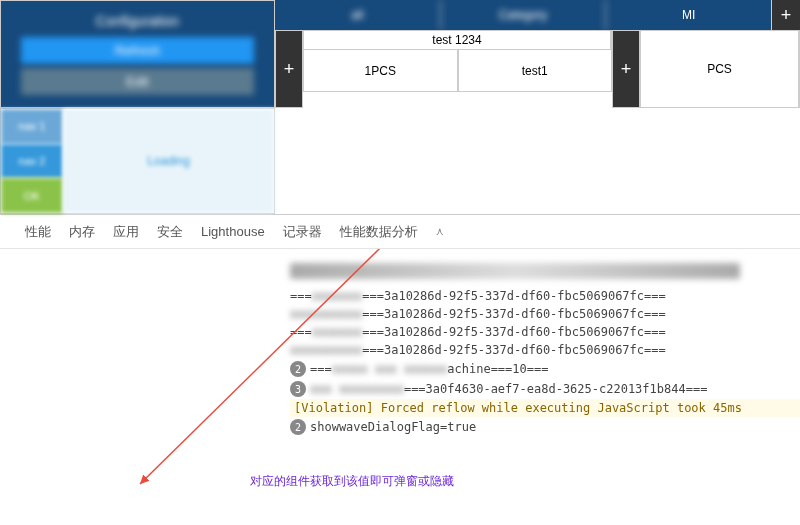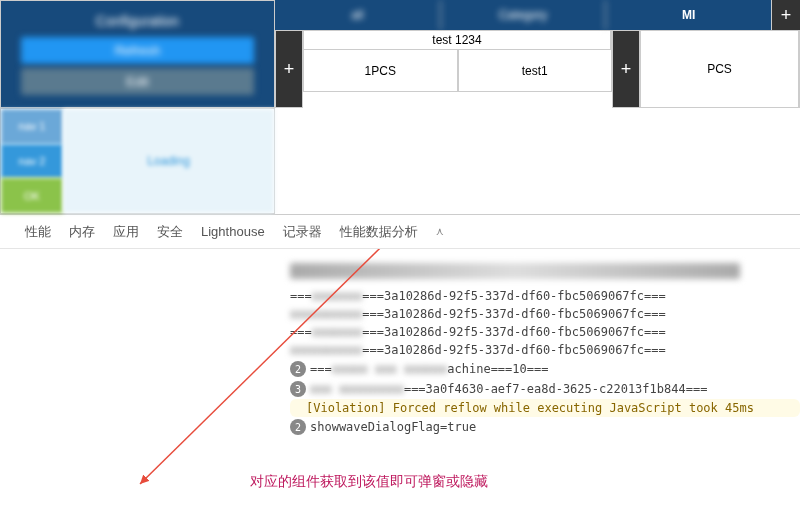--- a/index.html
+++ b/index.html
@@ -14,21 +14,21 @@
   .tab-col { width: 62px; display: flex; flex-direction: column; }
   .tab-item { flex: 1; display: flex; align-items: center; justify-content: center; color: #fff; font-size: 11px; filter: blur(2px); }
   .tab1 { background: #6ba8d8; }
   .tab2 { background: #3498db; }
   .tab3 { background: #8bc34a; }
   .tab-content { flex: 1; background: #e8f4fa; display: flex; align-items: center; justify-content: center; color: #3498db; filter: blur(2px); }
   
   .right-panel { flex: 1; display: flex; flex-direction: column; }
   .top-tabs { display: flex; height: 30px; background: #174a7c; }
   .top-tab { flex: 1; display: flex; align-items: center; justify-content: center; color: #fff; border-right: 1px solid #ccc; filter: blur(3px); font-size: 12px; }
-  .top-tab.clear { filter: none; font-weight: bold; }
+  .top-tab.clear { filter: none; font-weight: normal; }
   .plus-btn { width: 28px; background: #333; color: #fff; display: flex; align-items: center; justify-content: center; font-size: 18px; cursor: pointer; }
   
   .grid-area { flex: 1; display: flex; }
   .plus-col { width: 28px; background: #333; color: #fff; display: flex; align-items: center; justify-content: center; font-size: 18px; cursor: pointer; border: 1px solid #ccc; height: 78px; }
   .grid-main { flex: 1; }
   .grid-row1 { display: flex; height: 20px; border: 1px solid #ccc; }
   .cell-full { flex: 1; display: flex; align-items: center; justify-content: center; border-right: 1px solid #ccc; }
   .grid-row2 { display: flex; height: 42px; }
   .cell-half { flex: 1; display: flex; align-items: center; justify-content: center; border: 1px solid #ccc; border-top: none; }
   .grid-col2 { width: 160px; }
@@ -37,22 +37,22 @@
   .value-row { display: flex; height: 106px; }
   .val-cell { flex: 1; background: #e0f0e8; border: 1px solid #ccc; display: flex; align-items: center; justify-content: center; color: #2980b9; font-size: 13px; }
   .val-cell2 { width: 160px; background: #e0f0e8; border: 3px solid #e74c3c; display: flex; align-items: center; justify-content: center; color: #2980b9; font-size: 13px; position: relative; }
 
   .devtools { border-top: 1px solid #ccc; }
   .dt-tabs { display: flex; height: 34px; align-items: center; padding: 0 25px; gap: 18px; color: #555; border-bottom: 1px solid #e5e5e5; font-size: 13px; }
   .dt-content { padding: 8px 0 8px 290px; background: #fff; font-family: Consolas, monospace; font-size: 12px; color: #444; position: relative; min-height: 270px; }
   .log-line { padding: 2px 0; white-space: nowrap; }
   .log-blur { filter: blur(3px); display: inline-block; }
   .badge-grey { display: inline-flex; width: 16px; height: 16px; background: #888; color: #fff; border-radius: 50%; align-items: center; justify-content: center; font-size: 10px; margin-right: 4px; }
-  .violation { color: #886600; background: #fffbe6; padding: 2px 16px; border-radius: 6px; }
-  .annotation { position: absolute; color: #be185d; font-size: 14px; font-family: Liberation Mono, monospace; }
+  .violation { color: #886600; background: #fffbe6; padding: 2px 4px; }
+  .annotation { position: absolute; color: #6d28d9; font-size: 12px; font-family: Liberation Mono, monospace; }
   svg.arrow { position: absolute; top: 0; left: 0; pointer-events: none; }
   .topbar-blur { height: 16px; filter: blur(3px); background: linear-gradient(90deg,#aaa,#ddd,#aaa); margin: 6px 60px 8px 0; border-radius: 2px; }
 </style>
 </head>
 <body>
 
 <div class="top-area">
   <div class="left-panel">
     <div class="header-box">
       <div class="header-title">Configuration</div>

